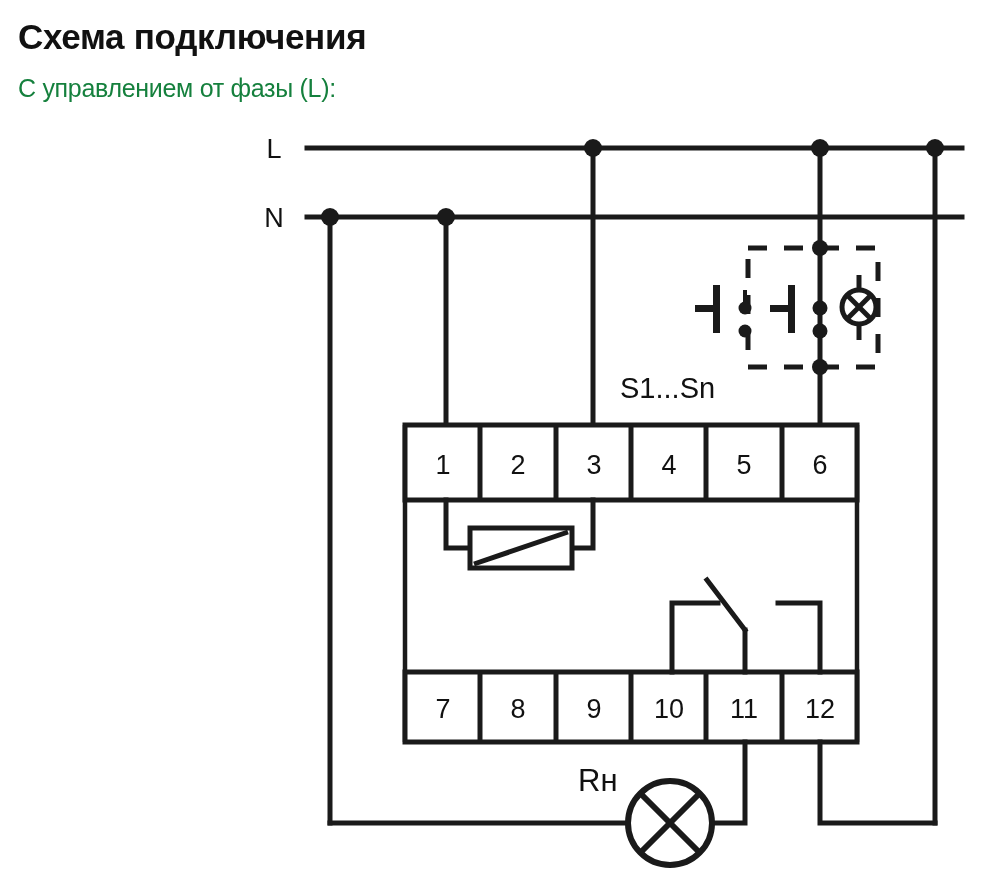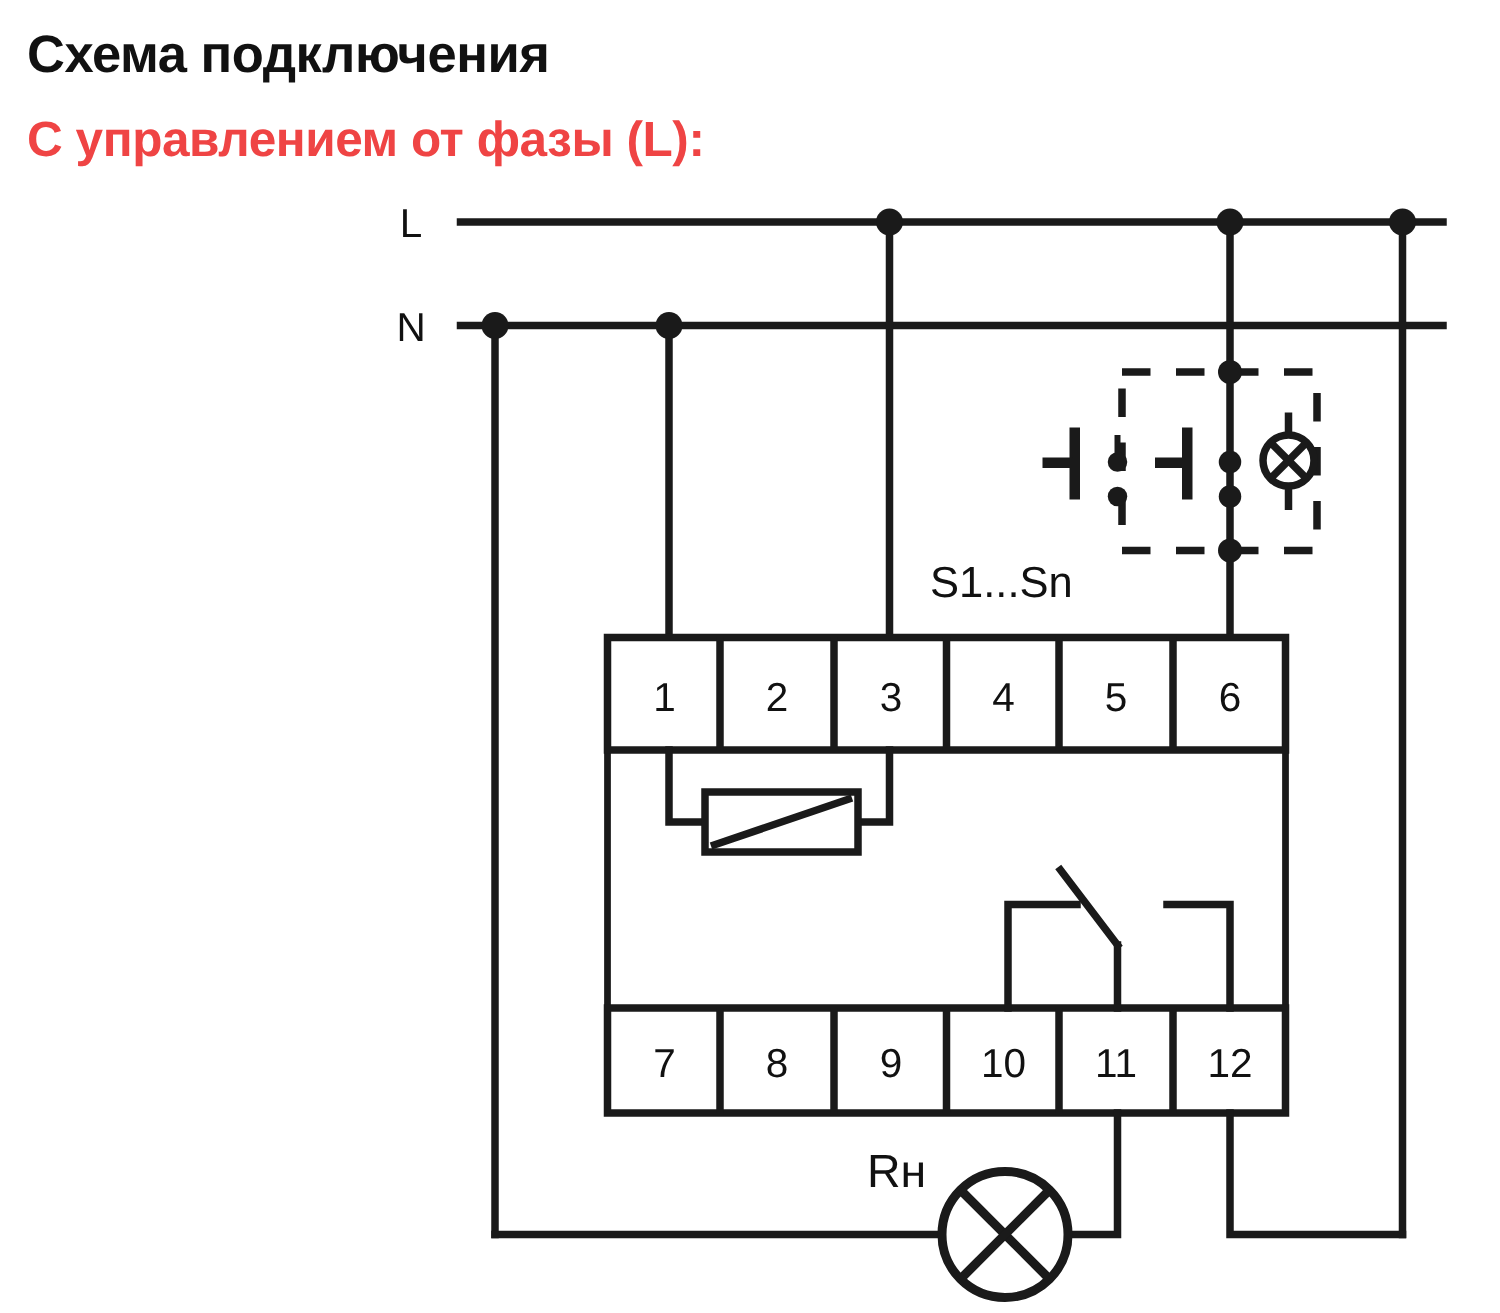--- a/index.html
+++ b/index.html
@@ -29,24 +29,24 @@
     font-size: 35px;
     font-weight: bold;
     letter-spacing: -0.3px;
     color: #111111;
     white-space: nowrap;
   }
   .subtitle {
     position: absolute;
     left: 18px;
     top: 74px;
-    font-size: 33px;
-    font-weight: bold;
+    font-size: 25px;
+    font-weight: normal;
     letter-spacing: -0.3px;
-    color: #ef4444;
+    color: #15803d;
     white-space: nowrap;
   }
   #schematic {
     position: absolute;
     left: 0;
     top: 0;
     width: 1000px;
     height: 875px;
   }
   .svg-text {

